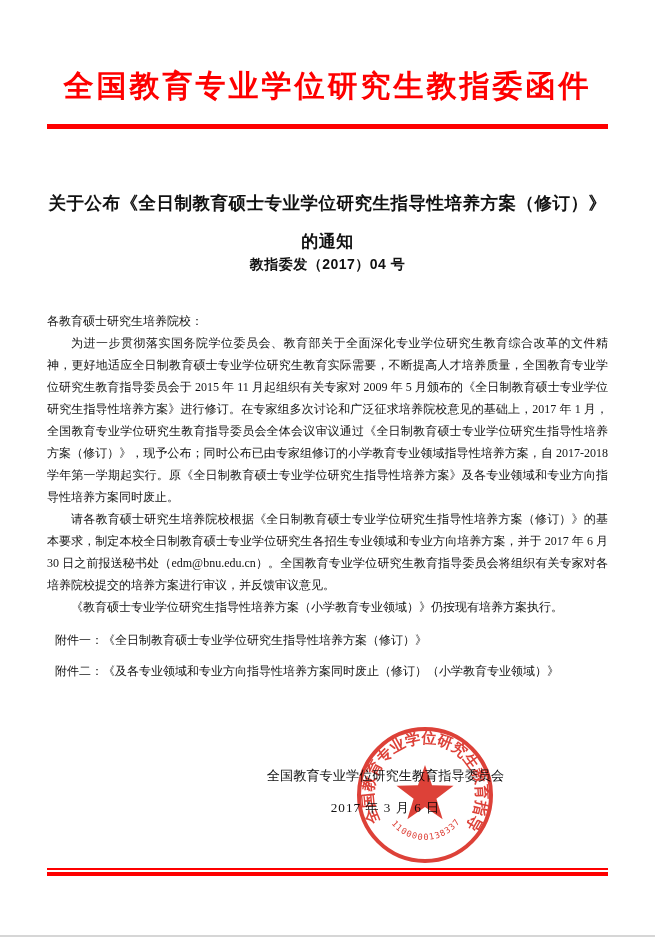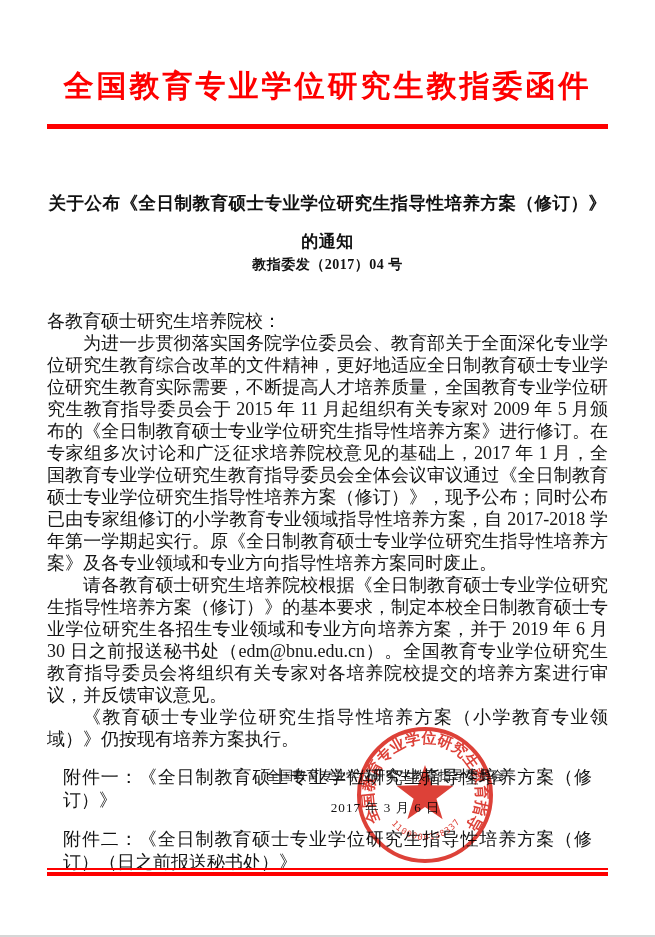--- a/index.html
+++ b/index.html
@@ -13,35 +13,35 @@
     text-align:center; color:#fe0000; font-weight:700;
     font-family:"Liberation Sans","DejaVu Sans",sans-serif;
     font-size:30px; letter-spacing:3px; white-space:nowrap;
   }
   .letterhead-rule {
     position:absolute; top:124px; left:47px; right:47px; height:5px;
     background:#fe0000;
   }
   .doc-title-line {
     position:absolute; left:20px; right:20px; text-align:center;
-    font-family:Liberation Serif, serif;
+    font-family:Liberation Sans, sans-serif;
     font-weight:700; color:#111; white-space:nowrap;
   }
   .doc-title-1 { top:191px; font-size:17.5px; letter-spacing:0.5px; }
   .doc-title-2 { top:230px; font-size:17px; letter-spacing:0.5px; }
   .doc-number  { top:256px; font-size:14px; letter-spacing:0.5px; }
   .body-block {
     position:absolute; top:310px; left:47px; width:561px;
-    font-size:18px; line-height:22px; text-align:justify;
+    font-size:12px; line-height:22px; text-align:justify;
     text-justify:inter-ideograph; color:#141414;
   }
   .body-block p { margin:0; }
   .body-block p.indent { text-indent:2em; }
   .attachments { margin-top:11px; }
-  .attachments p { margin:16px; line-height:23px; }
+  .attachments p { margin:8px; line-height:23px; }
   .signature {
     position:absolute; left:262px; top:764px; width:247px;
     text-align:center; font-size:13.2px; line-height:24px;
     white-space:nowrap; color:#141414;
   }
   .signature .sig-date { letter-spacing:1px;margin-top:8px; }
   .seal {
     position:absolute; left:352px; top:722px; width:146px; height:146px;
     opacity:0.88; mix-blend-mode:multiply; pointer-events:none;
   }
@@ -69,26 +69,26 @@
 
   <div class="doc-title-line doc-title-1">关于公布《全日制教育硕士专业学位研究生指导性培养方案（修订）》</div>
 
   <div class="doc-title-line doc-title-2">的通知</div>
 
   <div class="doc-title-line doc-number">教指委发（2017）04 号</div>
 
   <div class="body-block">
     <p>各教育硕士研究生培养院校：</p>
     <p class="indent">为进一步贯彻落实国务院学位委员会、教育部关于全面深化专业学位研究生教育综合改革的文件精神，更好地适应全日制教育硕士专业学位研究生教育实际需要，不断提高人才培养质量，全国教育专业学位研究生教育指导委员会于 2015 年 11 月起组织有关专家对 2009 年 5 月颁布的《全日制教育硕士专业学位研究生指导性培养方案》进行修订。在专家组多次讨论和广泛征求培养院校意见的基础上，2017 年 1 月，全国教育专业学位研究生教育指导委员会全体会议审议通过《全日制教育硕士专业学位研究生指导性培养方案（修订）》，现予公布；同时公布已由专家组修订的小学教育专业领域指导性培养方案，自 2017-2018 学年第一学期起实行。原《全日制教育硕士专业学位研究生指导性培养方案》及各专业领域和专业方向指导性培养方案同时废止。</p>
-    <p class="indent">请各教育硕士研究生培养院校根据《全日制教育硕士专业学位研究生指导性培养方案（修订）》的基本要求，制定本校全日制教育硕士专业学位研究生各招生专业领域和专业方向培养方案，并于 2019 年 6 月 30 日之前报送秘书处（edm@bnu.edu.cn）。全国教育专业学位研究生教育指导委员会将组织有关专家对各培养院校提交的培养方案进行审议，并反馈审议意见。</p>
+    <p class="indent">请各教育硕士研究生培养院校根据《全日制教育硕士专业学位研究生指导性培养方案（修订）》的基本要求，制定本校全日制教育硕士专业学位研究生各招生专业领域和专业方向培养方案，并于 2017 年 6 月 30 日之前报送秘书处（edm@bnu.edu.cn）。全国教育专业学位研究生教育指导委员会将组织有关专家对各培养院校提交的培养方案进行审议，并反馈审议意见。</p>
     <p class="indent">《教育硕士专业学位研究生指导性培养方案（小学教育专业领域）》仍按现有培养方案执行。</p>
 
     <div class="attachments">
       <p>附件一：《全日制教育硕士专业学位研究生指导性培养方案（修订）》</p>
-      <p>附件二：《全日制教育硕士专业学位研究生指导性培养方案（修订）（日之前报送秘书处）》</p>
+      <p>附件二：《及各专业领域和专业方向指导性培养方案同时废止（修订）（小学教育专业领域）》</p>
     </div>
   </div>
 
   <div class="signature">
     <div class="sig-org">全国教育专业学位研究生教育指导委员会</div>
     <div class="sig-date">2017 年 3 月 6 日</div>
   </div>
 
   <svg class="seal" viewBox="0 0 146 146">
     <defs>

